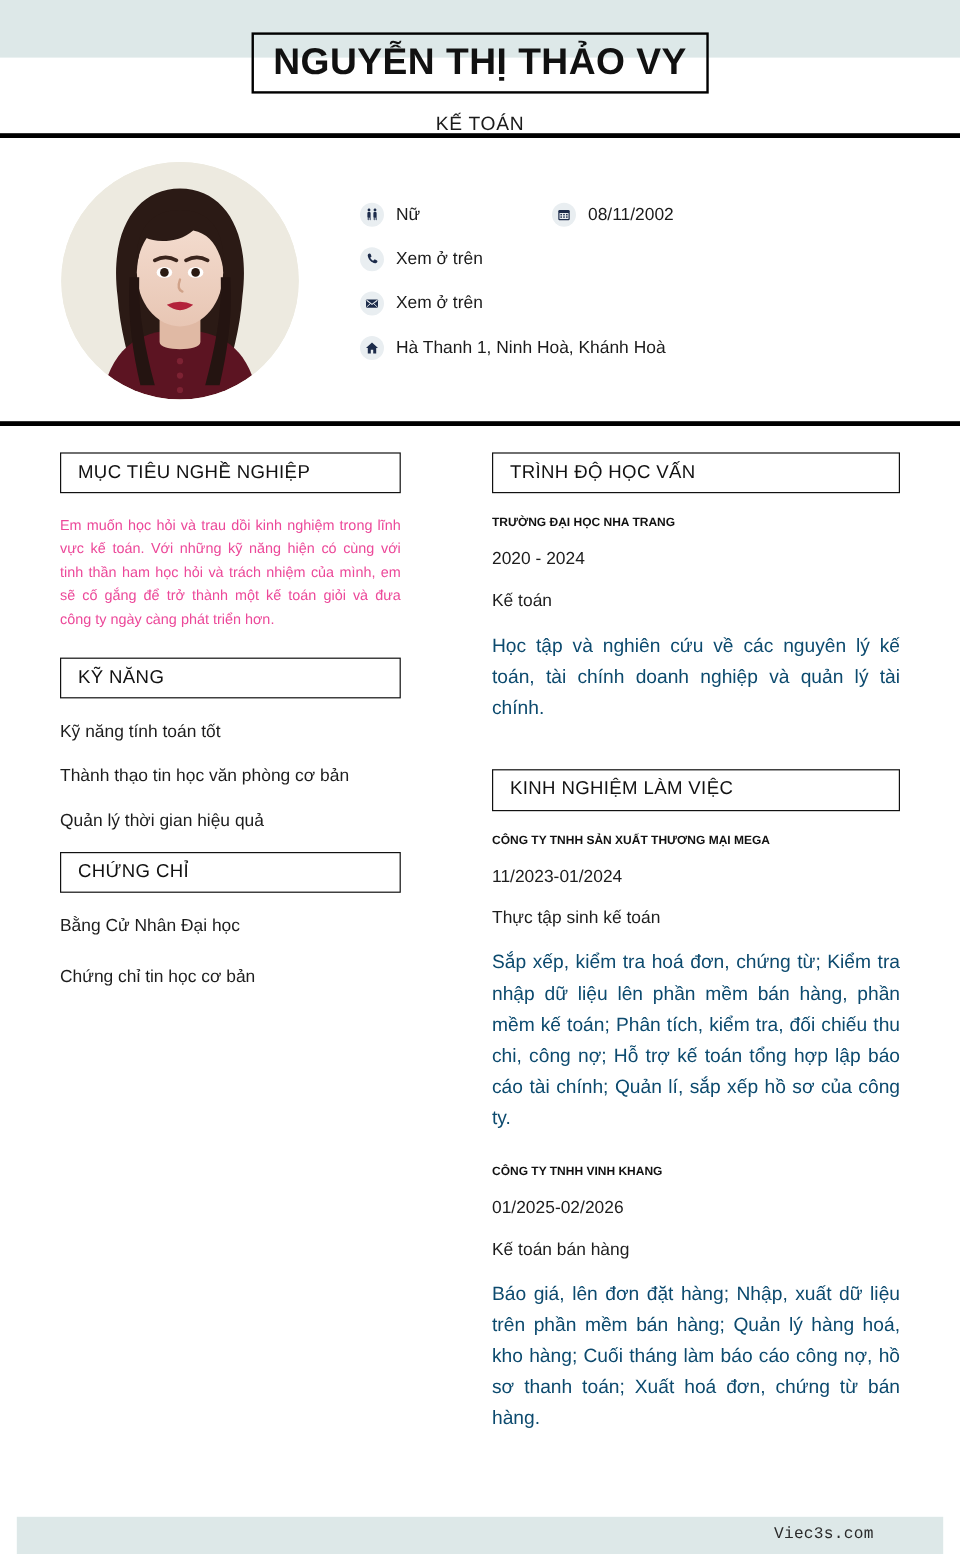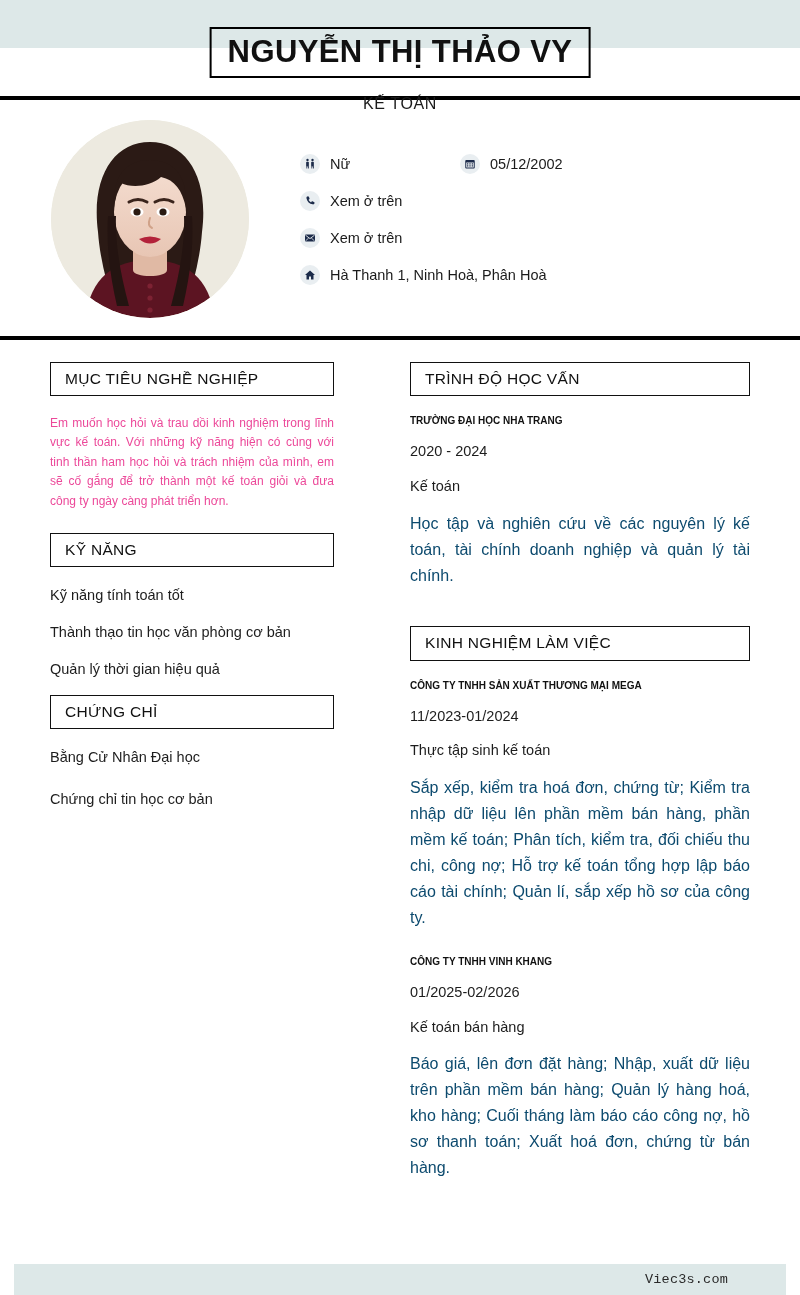--- a/index.html
+++ b/index.html
@@ -11,21 +11,21 @@
     background: #ffffff;
     font-family: "Liberation Sans", sans-serif;
     color: #141414;
     position: relative;
     overflow: hidden;
   }
 
   
   .header {
     position: relative;
-    height: 96px;
+    height: 111px;
   }
   .header-band {
     position: absolute;
     top: 0; left: 0; right: 0;
     height: 48px;
     background: #dde8e8;
   }
   .name-box {
     position: absolute;
     top: 27px;
@@ -293,21 +293,21 @@
             <g fill="#1c2b4a">
               <rect x="6" y="10.6" width="2.6" height="2.4"></rect>
                 <rect x="10.7" y="10.6" width="2.6" height="2.4"></rect>
                 <rect x="15.4" y="10.6" width="2.6" height="2.4"></rect>
               <rect x="6" y="14.6" width="2.6" height="2.4"></rect>
                 <rect x="10.7" y="14.6" width="2.6" height="2.4"></rect>
                 <rect x="15.4" y="14.6" width="2.6" height="2.4"></rect>
             </g>
           </svg>
         </span>
-        <span class="contact-val">05/12/2002</span>
+        <span class="contact-val">08/11/2002</span>
       </div>
     </div>
 
     <div class="contact-row">
       <div class="contact-cell">
         <span class="ico">
           <svg width="11" height="11" viewBox="0 0 24 24" fill="#1c2b4a">
             <path d="M6.6 2.8c1 0 1.6.5 2 1.5l1.2 2.8c.3.8.1 1.5-.5 2l-1.3 1c-.2.2-.3.5-.1.8 1.1 2 2.8 3.7 4.8 4.8.3.2.6.1.8-.1l1-1.3c.5-.6 1.2-.8 2-.5l2.8 1.2c1 .4 1.5 1 1.5 2 0 2.2-1.9 3.8-4.1 3.4C9.9 19.5 4.5 14.1 3.2 6.9 2.8 4.7 4.4 2.8 6.6 2.8z"></path>
           </svg>
         </span>
@@ -328,21 +328,21 @@
       </div>
     </div>
 
     <div class="contact-row">
       <div class="contact-cell">
         <span class="ico">
           <svg width="12" height="12" viewBox="0 0 24 24" fill="#1c2b4a">
             <path d="M12 3 L22 12 L19 12 L19 21 L14 21 L14 15 L10 15 L10 21 L5 21 L5 12 L2 12 Z"></path>
           </svg>
         </span>
-        <span class="contact-val">Hà Thanh 1, Ninh Hoà, Phân Hoà</span>
+        <span class="contact-val">Hà Thanh 1, Ninh Hoà, Khánh Hoà</span>
       </div>
     </div>
 
   </div>
 </div>
 
 <div class="rule"></div>
 
 <div class="columns">
 

